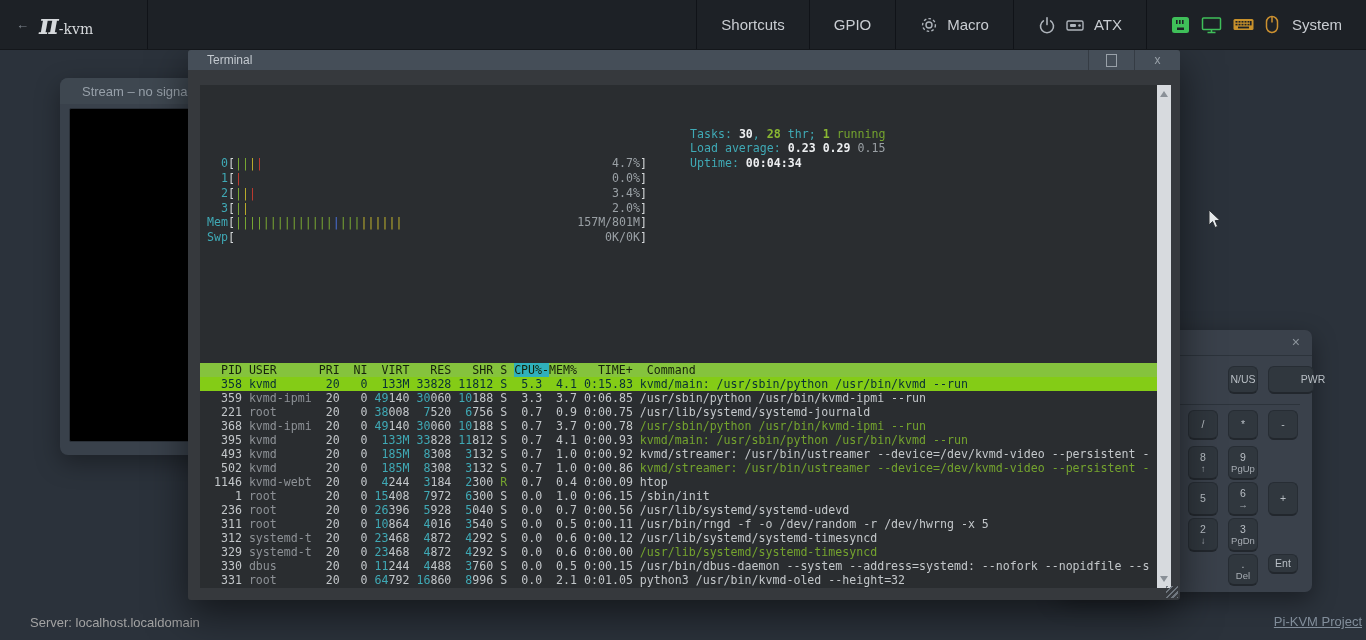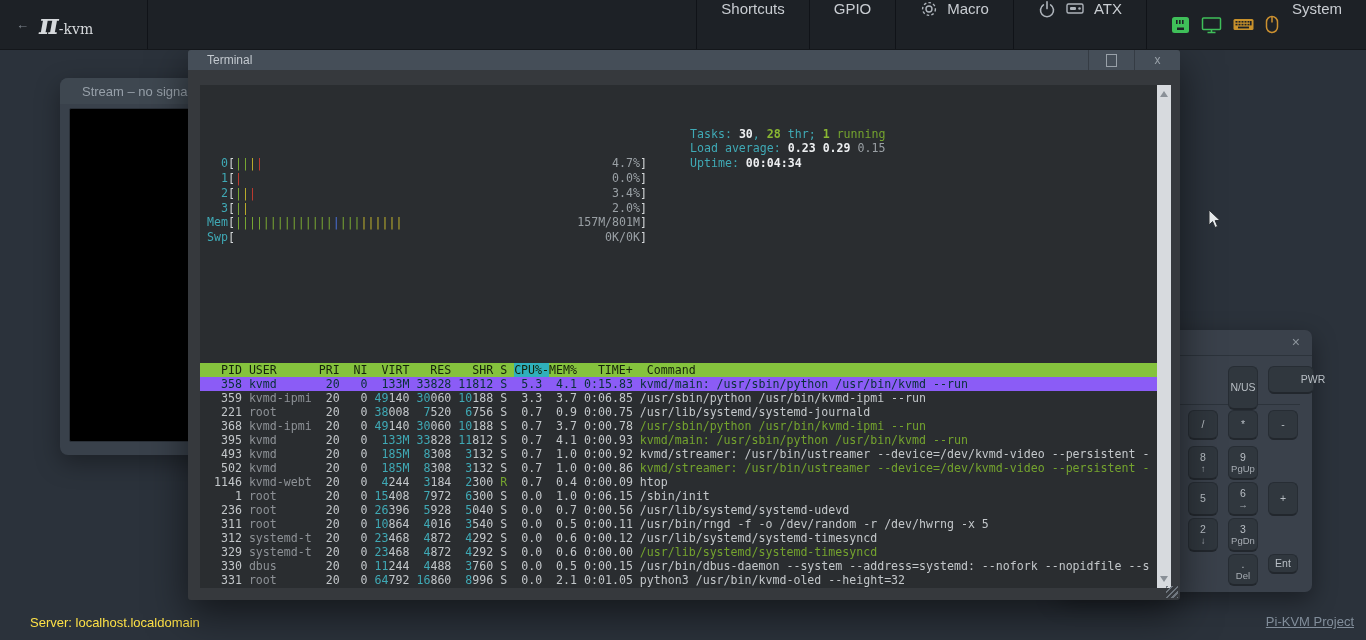--- a/index.html
+++ b/index.html
@@ -2,34 +2,34 @@
 <html><head>
 <meta charset="utf-8">
 <style>
   *{margin:0;padding:0;box-sizing:border-box}
   html,body{width:1366px;height:640px;overflow:hidden}
   body{background:#2b323b;font-family:"Liberation Sans",sans-serif;position:relative}
 
   
   .nav{position:absolute;left:0;top:0;width:1366px;height:50px;background:#1d2126;
        display:flex;align-items:stretch;border-bottom:1px solid #14171b;z-index:50}
-  .nav-cell{display:flex;gap:9px;padding:0 24px;border-left:1px solid #101318;
+  .nav-cell{display:flex;align-items:center;gap:9px;padding:0 24px;border-left:1px solid #101318;
             color:#c9cdd2;font-size:15px;cursor:pointer}
   .logo-block{width:148px;display:flex;align-items:center;gap:10px;padding-left:16px;border-right:1px solid #101318}
   .back{color:#7e868e;font-size:13px}
   .logo{color:#d6d9dc;font-family:"DejaVu Serif",serif}
   .logo .pi{font-size:27px;font-weight:bold;font-style:italic}
   .logo .rest{font-size:14px}
   .nav-spacer{flex:1}
   .sys-icons{display:flex;align-items:center;gap:11px;margin-right:4px}
   .nav svg{display:block}
 
   
-  .footer-server{position:absolute;left:30px;top:615px;font-size:13px;color:#fde047;z-index:5}
-  .footer-link{position:absolute;right:12px;top:614px;font-size:13px;color:#828e9b;
+  .footer-server{position:absolute;left:30px;top:615px;font-size:13px;color:#a3a3a3;z-index:5}
+  .footer-link{position:absolute;right:4px;top:614px;font-size:13px;color:#828e9b;
                text-decoration:underline;z-index:5;cursor:pointer}
 
   
   .stream-win{position:absolute;left:60px;top:78px;width:330px;height:377px;background:#39414b;
               border-radius:8px;z-index:10;box-shadow:0 8px 24px rgba(0,0,0,.35)}
   .stream-head{height:26px;background:#3e4750;border-radius:8px 8px 0 0;display:flex;align-items:center;
                padding-left:22px;font-size:13px;color:#97a0a9}
   .stream-body{position:absolute;left:9px;top:30px;right:9px;bottom:13px;background:#000;
                border:1px solid #2a3038;border-radius:2px}
 
@@ -66,21 +66,21 @@
   .bar-g{color:#79a933}.bar-y{color:#bcae2c}.bar-r{color:#bf3b30}.bar-b{color:#4a6fd8}
   .meters-wrap{position:relative}
   .mline{display:flex;width:447px;padding-left:7px}
   .mbars{flex:1;overflow:hidden}
   .info-col{position:absolute;left:490px;top:0}
   .blank-line{height:14.8px}
   .trow{padding-left:7px;height:14px;overflow:hidden}
   .thead{background:#85c33d}
   .thead span{color:#16230b}
   .th-c{background:#2fb0bc}
-  .sel{background:#8b5cf6}
+  .sel{background:#84cc16}
   .sel span{color:#083036 !important}
 
   
   .sbar{position:absolute;left:969px;top:35px;width:14px;height:503px;background:#d7dade;cursor:pointer}
   .sbar .up,.sbar .dn{position:absolute;left:3px;width:0;height:0;border-left:4px solid transparent;border-right:4px solid transparent}
   .sbar .up{top:6px;border-bottom:6px solid #8a9097}
   .sbar .dn{bottom:6px;border-top:6px solid #8a9097}
   .grip{position:absolute;right:2px;bottom:2px;width:12px;height:12px;
         background:repeating-linear-gradient(135deg,#6f767e 0 1.5px,transparent 1.5px 4px);cursor:nwse-resize}
 
@@ -191,21 +191,21 @@
     <span>Stream – no signal</span>
   </div>
   <div class="stream-body"></div>
 </div>
 
 <div class="kp-win">
   <div class="kp-head"></div>
   <span class="kp-close">×</span>
   <div class="kp-divider"></div>
   <div>
-      <div class="key" style="left: 168px; top: 36px; height: 44px;">
+      <div class="key" style="left: 168px; top: 36px; height: 28px;">
         <span>N/US</span>
       </div>
       <div class="key" style="left: 208px; top: 36px; height: 28px; padding-left: 44px;">
         <span>PWR</span>
       </div>
       <div class="key" style="left: 128px; top: 80px; height: 30px;">
         <span>/</span>
       </div>
       <div class="key" style="left: 168px; top: 80px; height: 30px;">
         <span>*</span>

